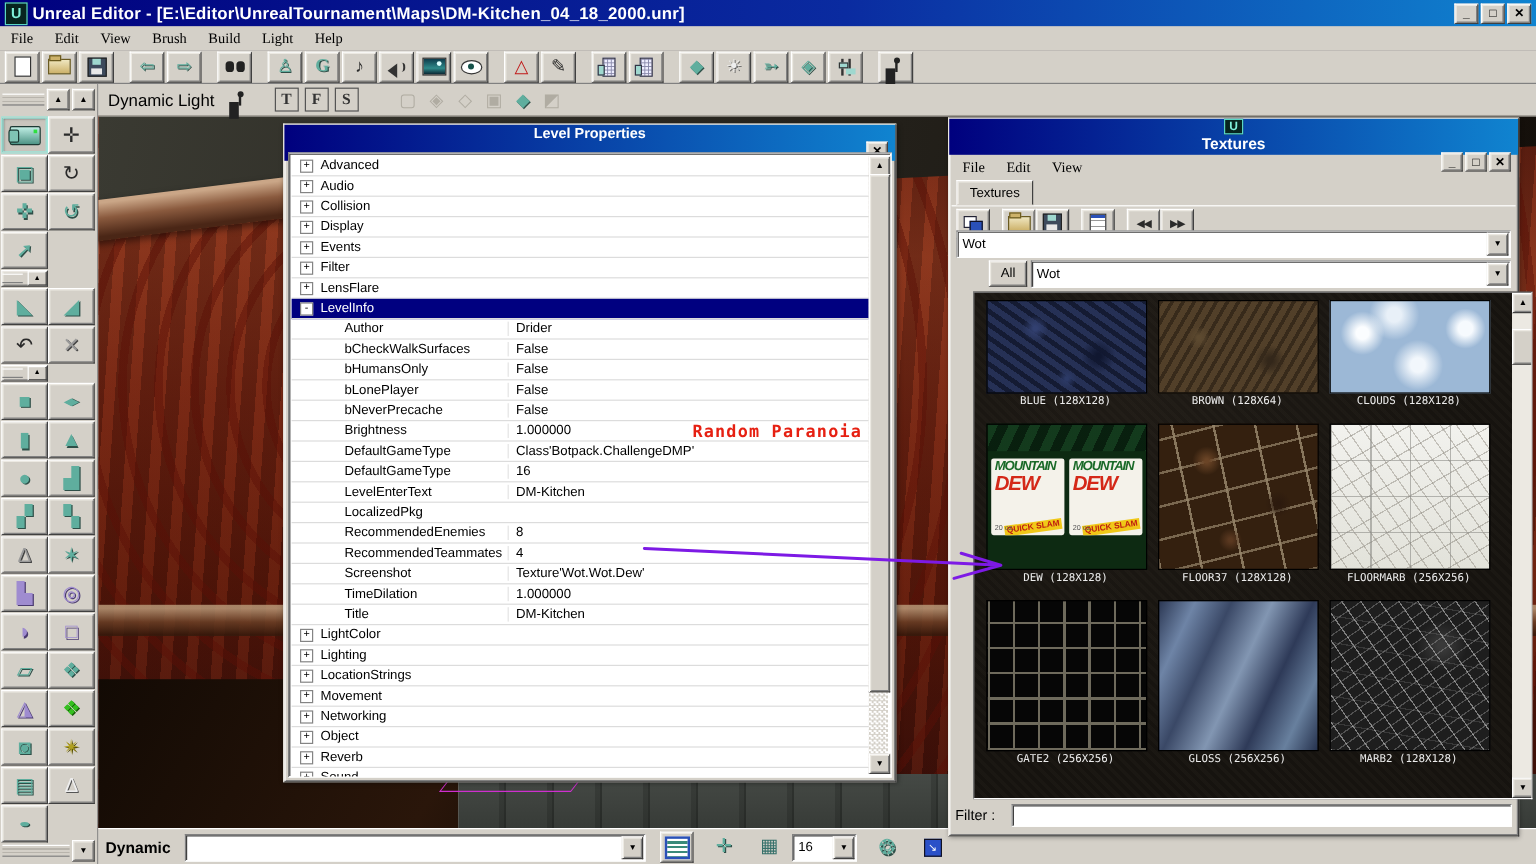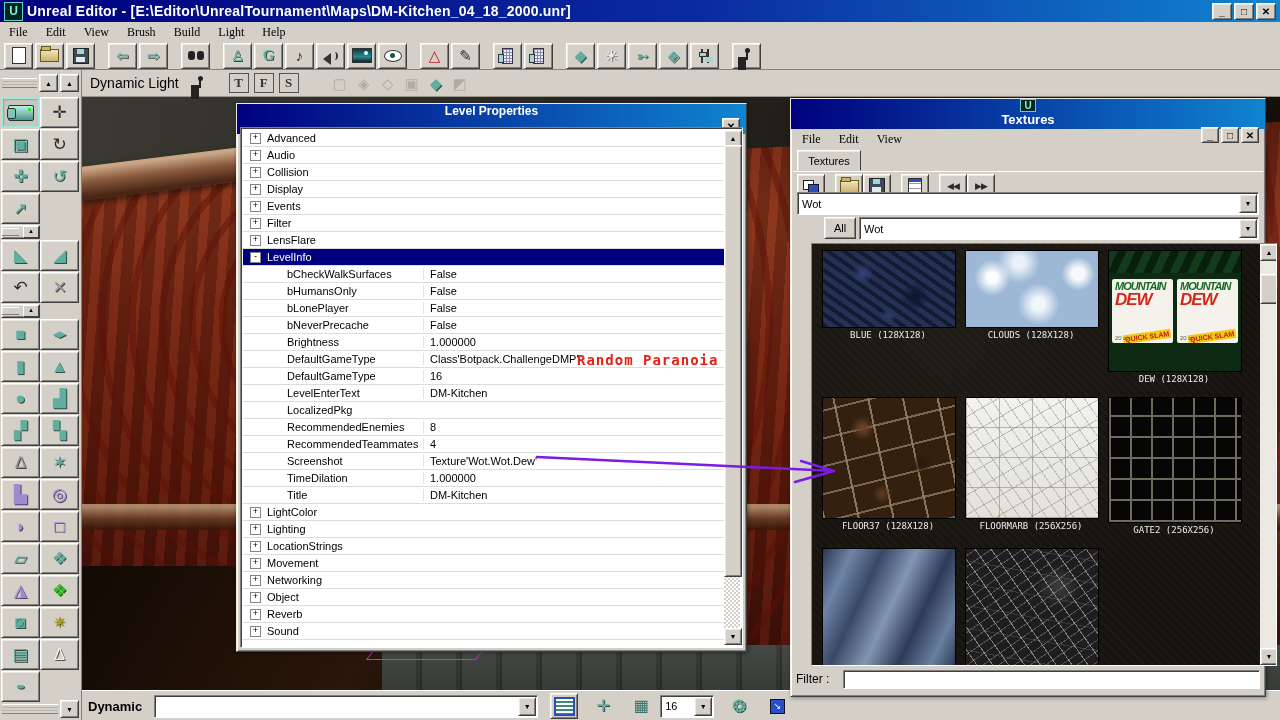--- a/index.html
+++ b/index.html
@@ -680,20 +680,24 @@
               <span>LensFlare</span>
             </div>
           </span>
         <div class="lp-row selected">
           <span class="lp-plus" style="color:#000;">-</span>
           <span>LevelInfo</span>
         </div>
         <span>
           
         
+            <div class="lp-row lp-prop">
+              <span class="lp-name">Author</span>
+              <span class="lp-val">Drider</span>
+            </div>
           
             <div class="lp-row lp-prop">
               <span class="lp-name">bCheckWalkSurfaces</span>
               <span class="lp-val">False</span>
             </div>
           
             <div class="lp-row lp-prop">
               <span class="lp-name">bHumansOnly</span>
               <span class="lp-val">False</span>
             </div>
@@ -879,20 +883,26 @@
     <div class="tex-browser">
       <div class="tiles">
 
           <div class="tile">
             <div class="tile-img tex-blue">
               
             </div>
             <div class="tile-label">BLUE (128X128)</div>
           </div>
 
+          <div class="tile">
+            <div class="tile-img tex-brown">
+              
+            </div>
+            <div class="tile-label">BROWN (128X64)</div>
+          </div>
 
           <div class="tile">
             <div class="tile-img tex-clouds">
               
             </div>
             <div class="tile-label">CLOUDS (128X128)</div>
           </div>
 
           <div class="tile">
             <div class="tile-img tex-dew">

